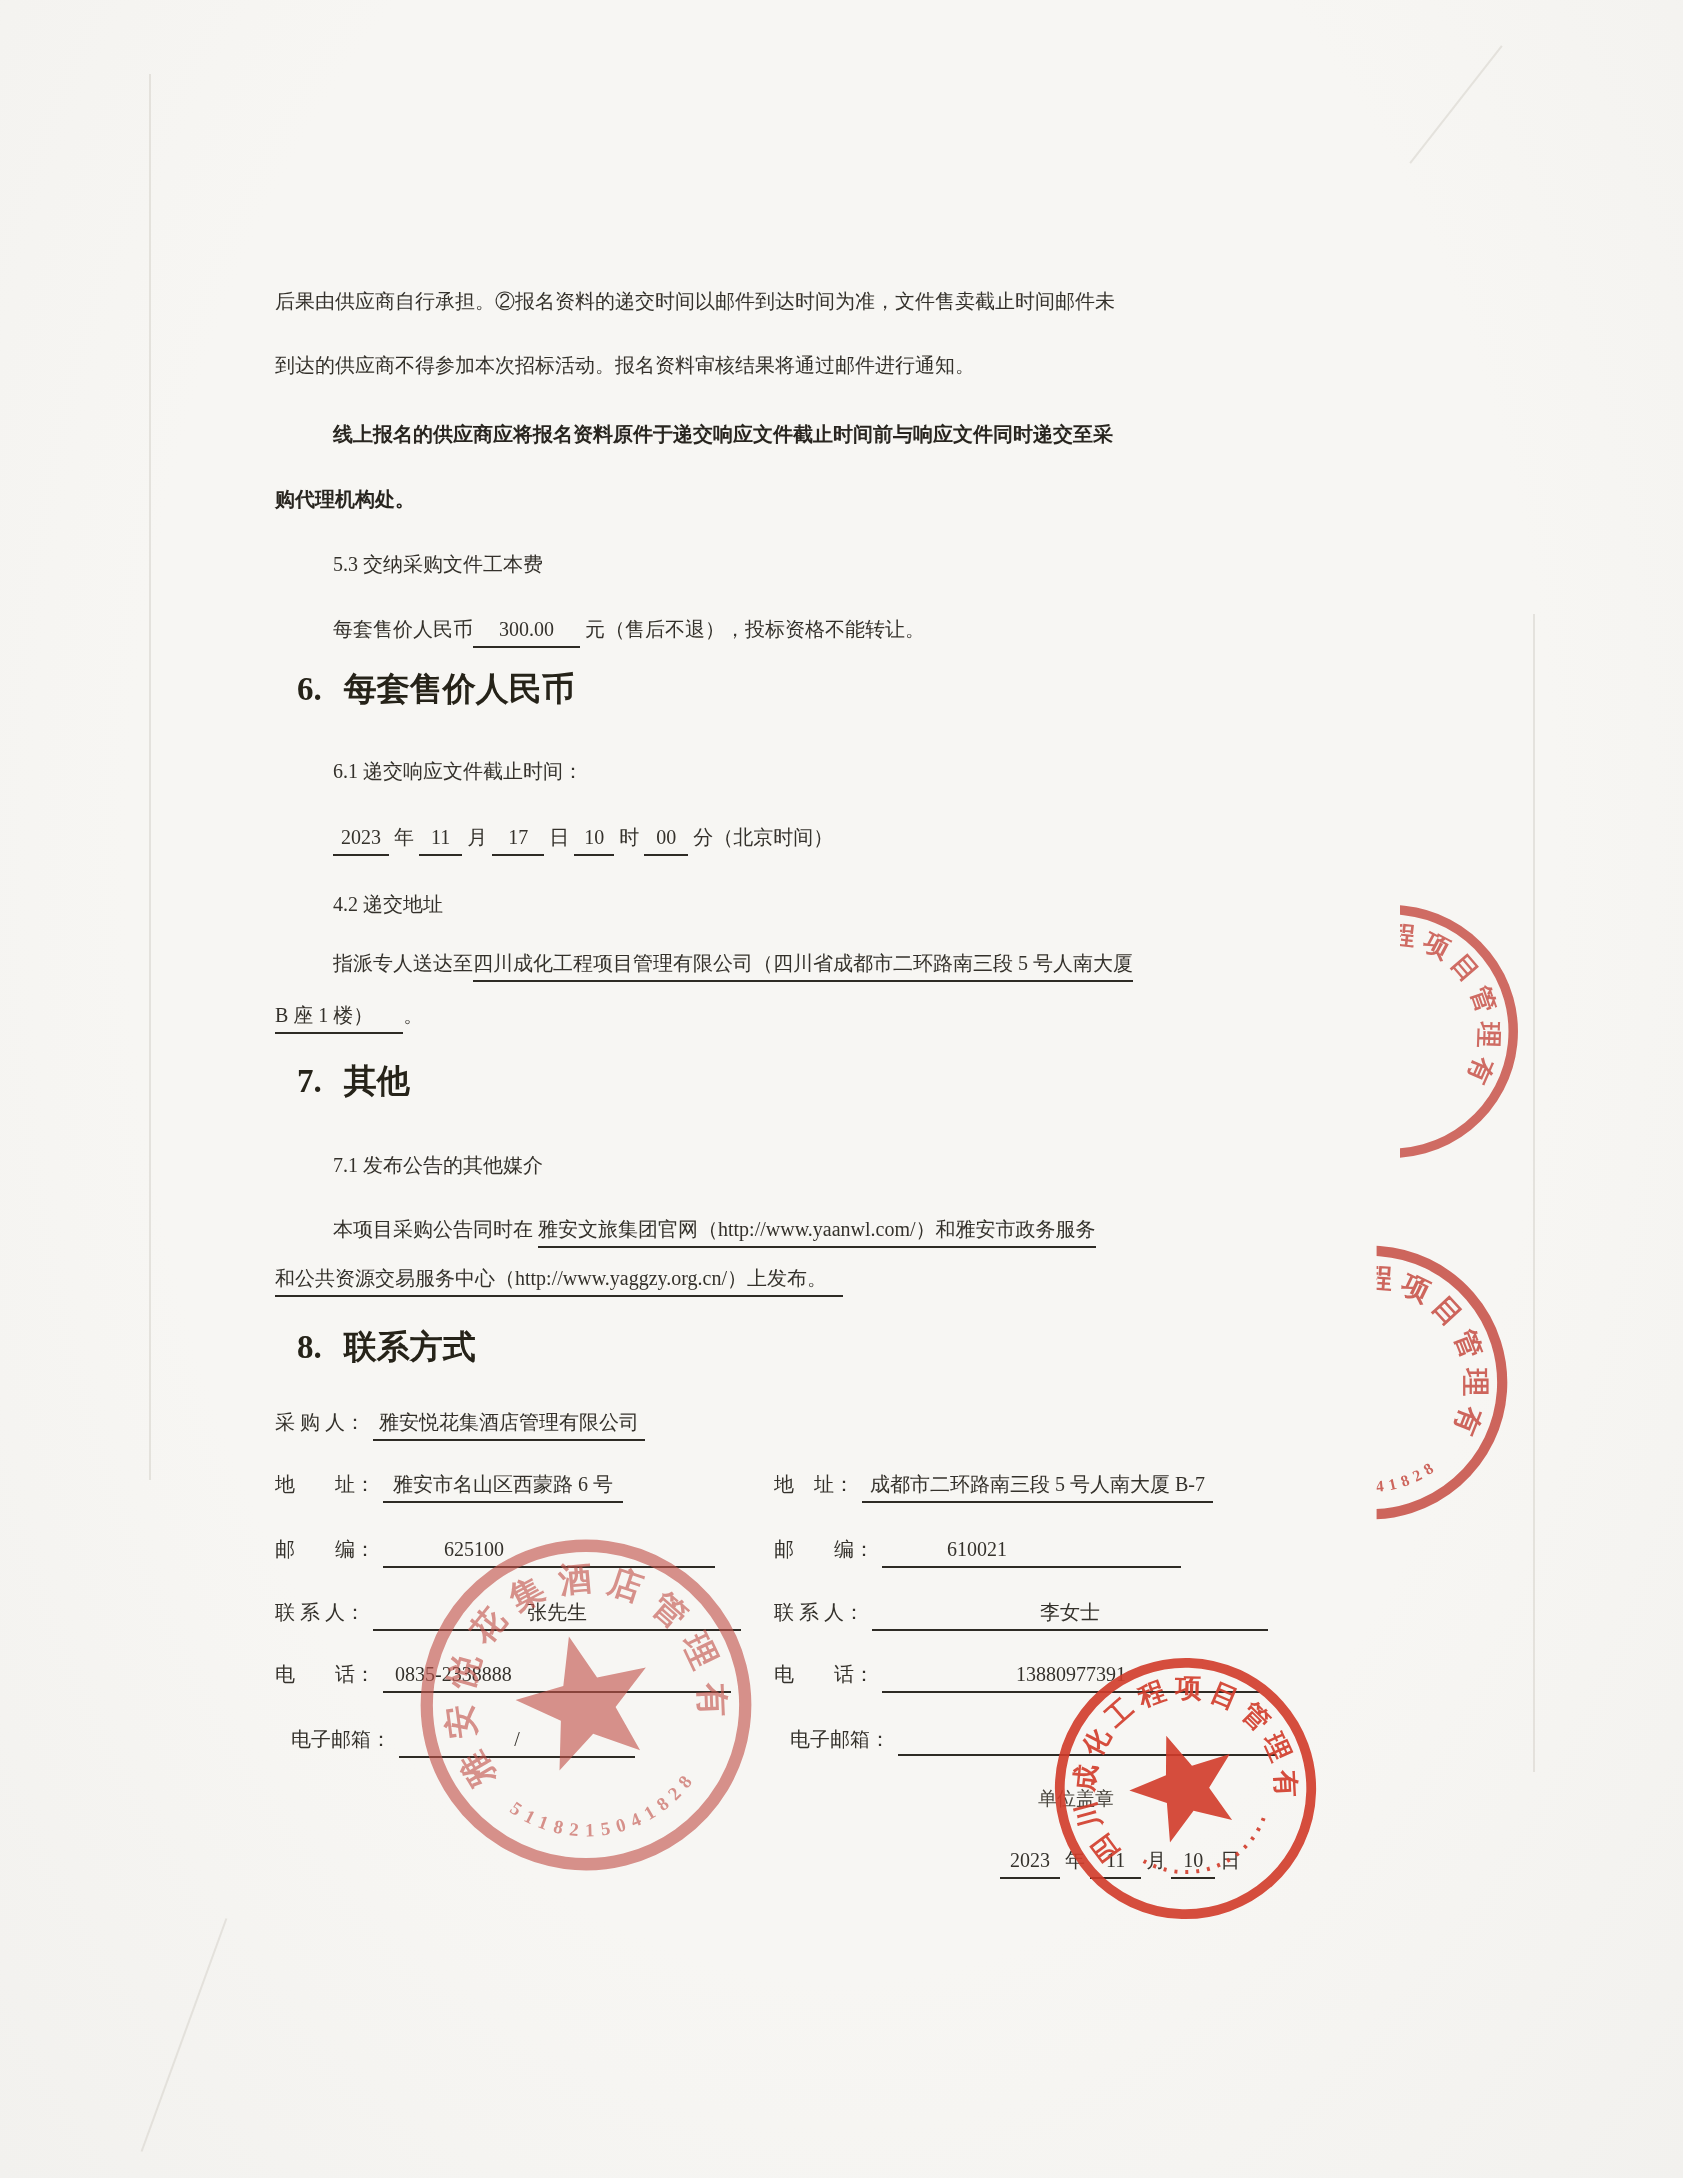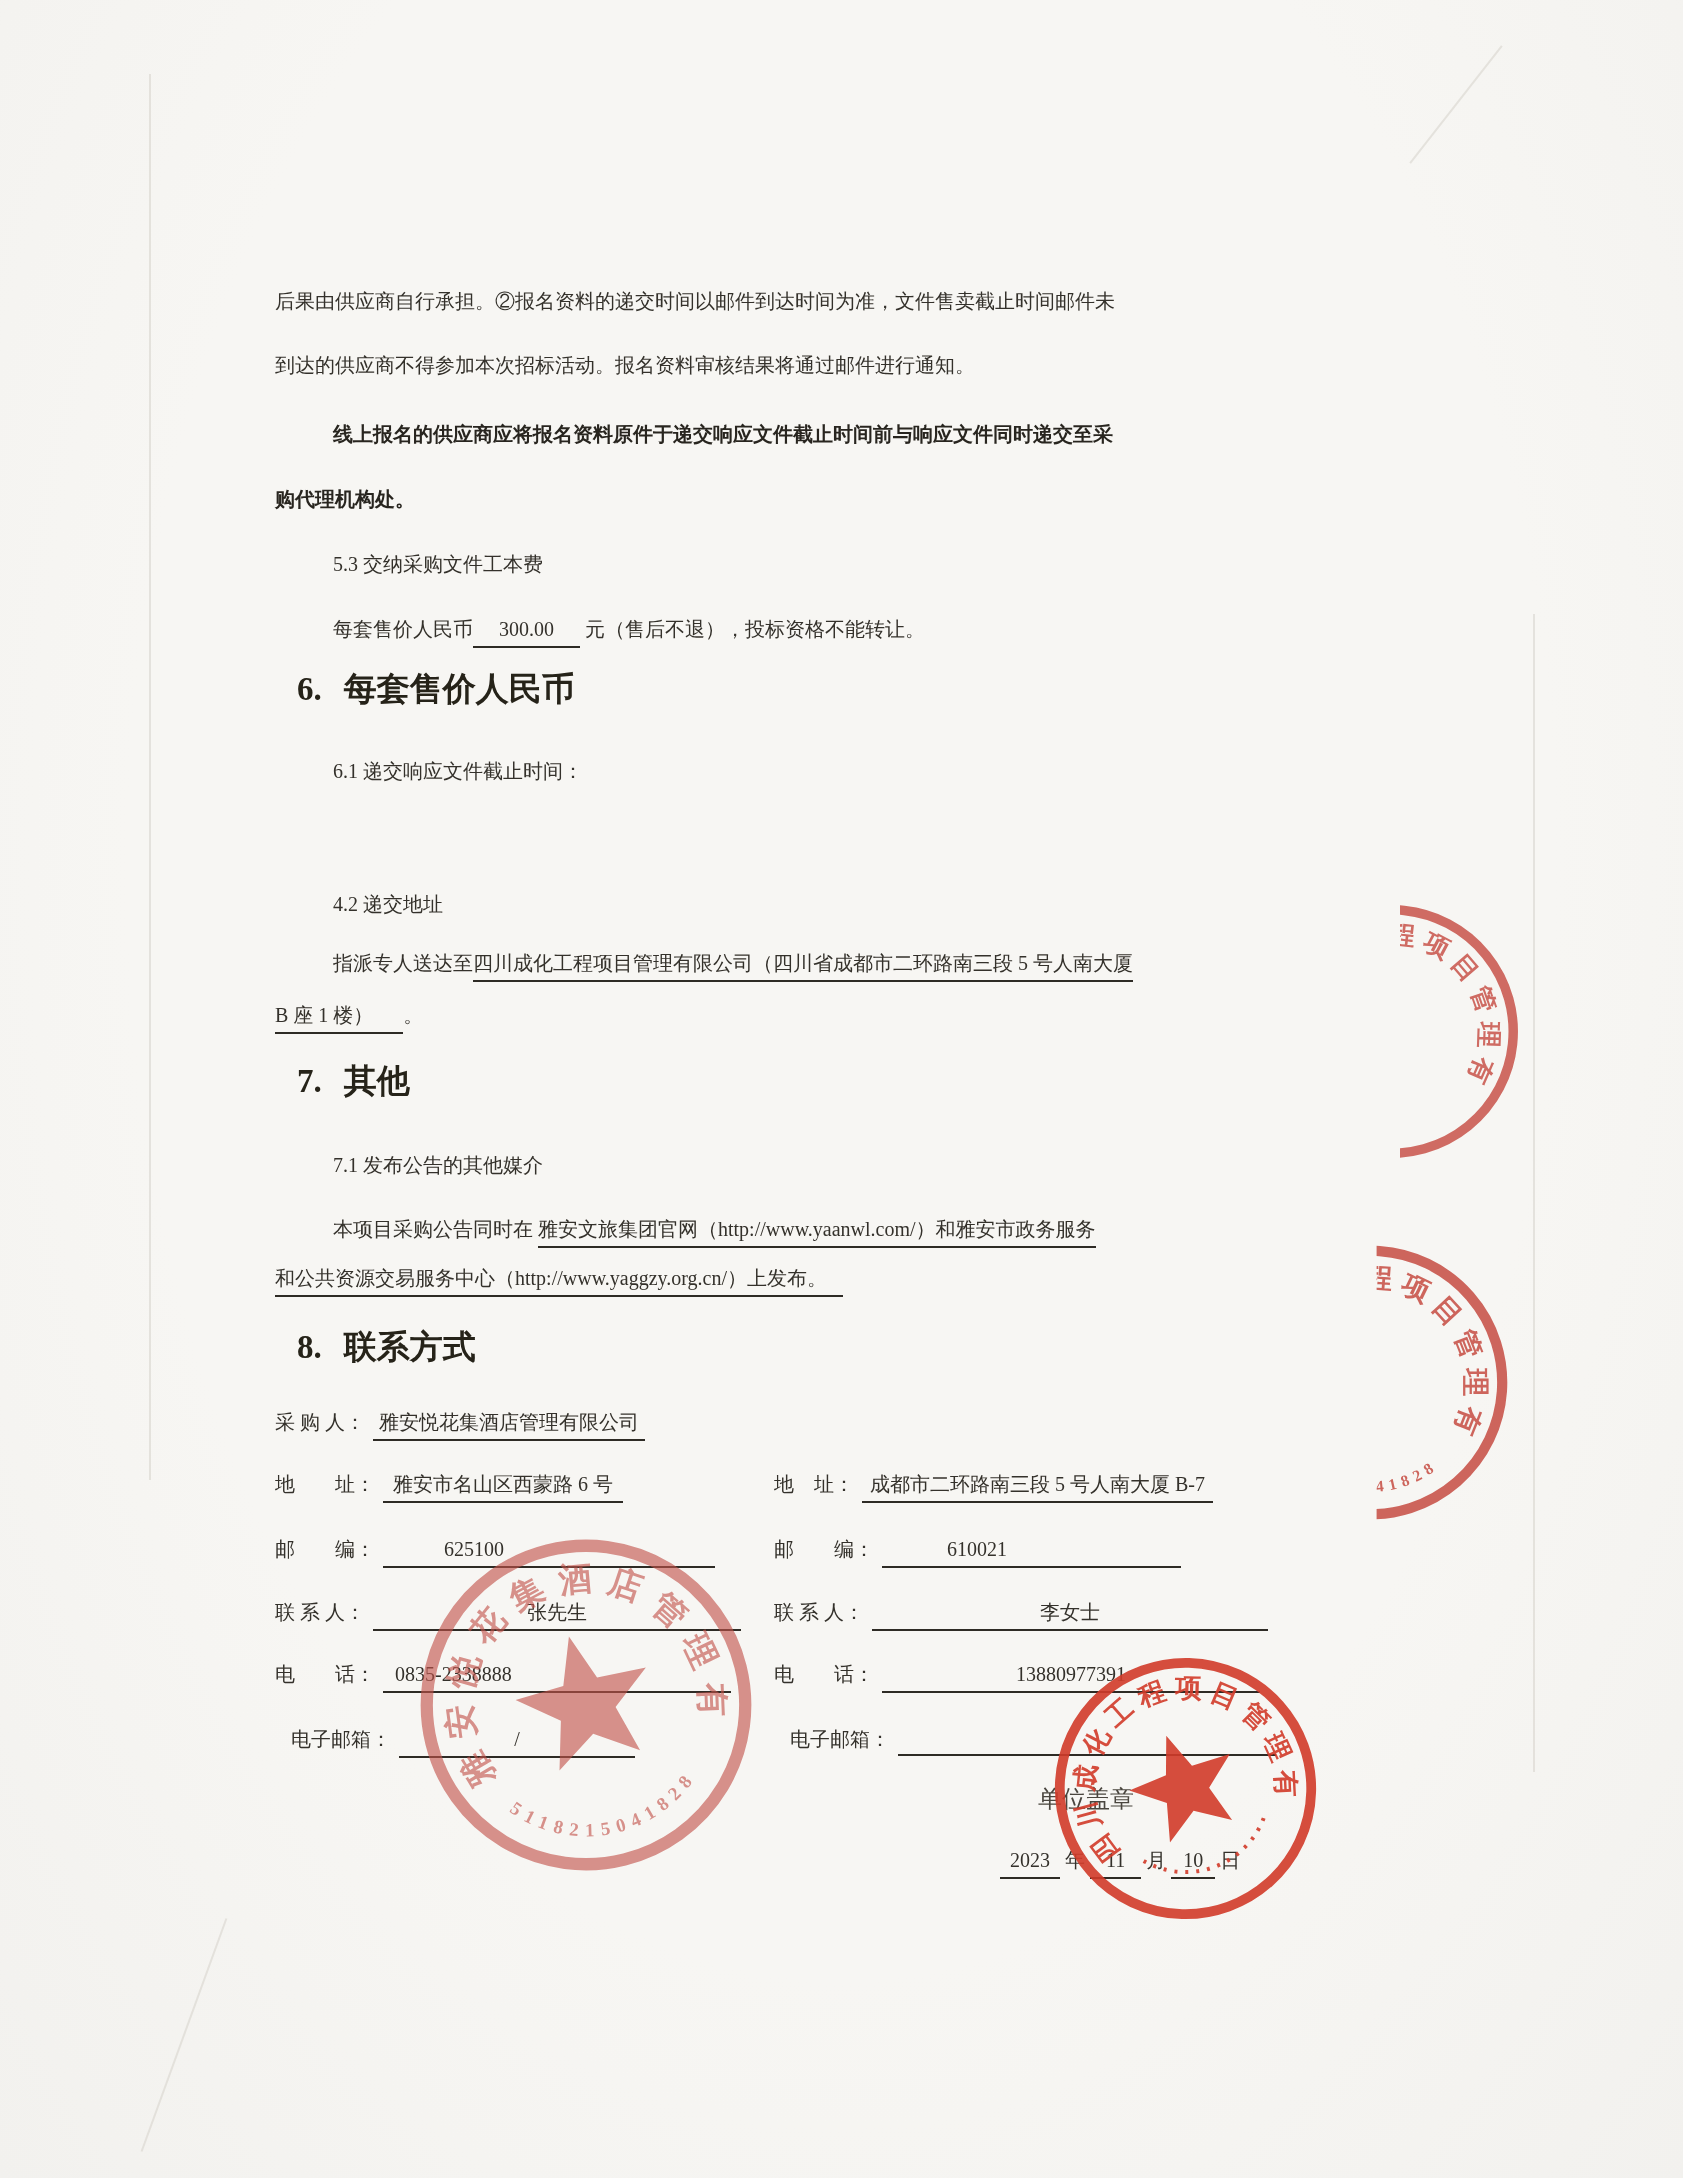--- a/index.html
+++ b/index.html
@@ -12,21 +12,21 @@
     font-family:"Liberation Serif","DejaVu Serif",serif;
     overflow:hidden;
   }
   .ln{position:absolute;font-size:20px;color:#34312b;white-space:nowrap;line-height:34px;}
   .bold{font-weight:bold;color:#28251f;}
   .heading{position:absolute;font-size:33px;font-weight:bold;color:#262319;white-space:nowrap;line-height:40px;}
   .heading .num{margin-right:22px;display:inline-block;}
   .u{border-bottom:2px solid #2e2b25;display:inline-block;vertical-align:top;line-height:34px;min-height:34px;box-sizing:border-box;}
   .pad{padding:0 26px;}
   .lbl{margin-right:8px;}
-  .small{font-size:24px;color:#4a463f;}
+  .small{font-size:19px;color:#4a463f;}
   .edge{position:absolute;background:#d6d2ca;opacity:.55;}
   #stamps-layer{position:absolute;left:0;top:0;width:100%;height:100%;pointer-events:none;}
 </style>
 </head>
 <body>
 
 <div class="page">
 
   <div class="edge" style="left:149px;top:74px;width:2px;height:1406px;"></div>
   <div class="edge" style="left:1533px;top:614px;width:2px;height:1158px;"></div>
@@ -41,20 +41,23 @@
 
   <div class="ln" style="left:333px;top:612px">
     <span>每套售价人民币</span><span class="u pad">300.00</span><span> 元（售后不退），投标资格不能转让。</span>
   </div>
 
   <div class="heading" style="left:297px;top:669px">
     <span class="num">6.</span><span>每套售价人民币</span>
   </div>
   <div class="ln" style="left:333px;top:754px">6.1 递交响应文件截止时间：</div>
 
+  <div class="ln" style="left:333px;top:820px">
+    <span class="u" style="padding:0 8px">2023</span><span> 年 </span><span class="u" style="padding:0 12px">11</span><span> 月 </span><span class="u" style="padding:0 16px"> 17 </span><span> 日 </span><span class="u" style="padding:0 10px">10</span><span> 时 </span><span class="u" style="padding:0 12px">00</span><span> 分</span><span>（北京时间）</span>
+  </div>
 
   <div class="ln" style="left:333px;top:887px">4.2 递交地址</div>
   <div class="ln" style="left:333px;top:946px">
     <span>指派专人送达至</span><span class="u">四川成化工程项目管理有限公司（四川省成都市二环路南三段 5 号人南大厦</span>
   </div>
   <div class="ln" style="left:275px;top:998px">
     <span class="u" style="padding-right:30px">B 座 1 楼）</span><span>。</span>
   </div>
 
   <div class="heading" style="left:297px;top:1061px">

